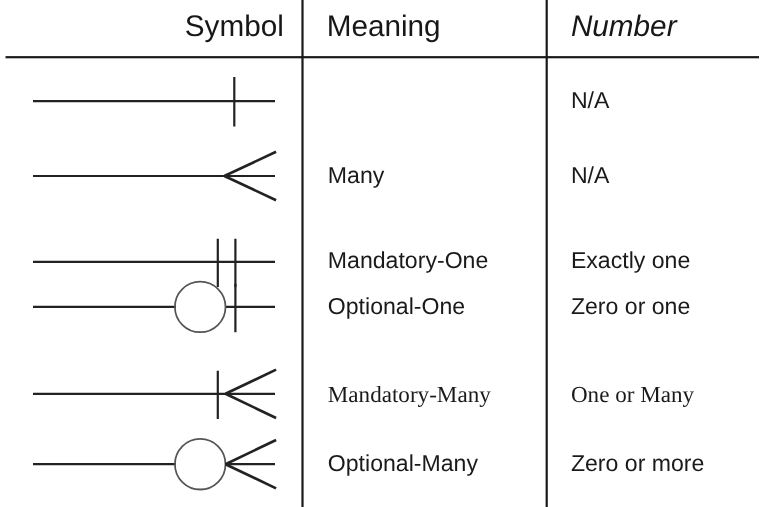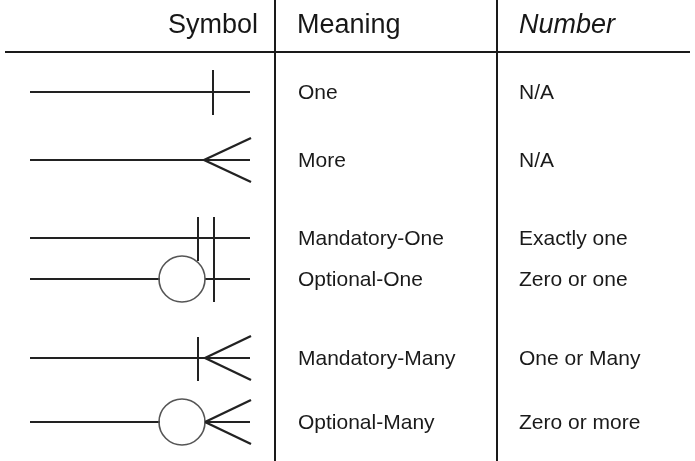--- a/index.html
+++ b/index.html
@@ -104,33 +104,32 @@
   <div class="header-cell header-meaning">Meaning</div>
   <div class="header-cell header-number">Number</div>
 
   <div class="row" style="top:59px;">
     <div class="symbol-cell">
       <svg width="274" height="66" viewBox="0 0 274 66">
         <line x1="30" y1="33" x2="250" y2="33" stroke="#222" stroke-width="2"></line>
         <line x1="213" y1="11" x2="213" y2="56" stroke="#222" stroke-width="2"></line>
       </svg>
     </div>
-    <div class="cell-text cell-meaning">One</div>
     <div class="cell-text cell-number">N/A</div>
   </div>
 
   <div class="row" style="top:127px;">
     <div class="symbol-cell">
       <svg width="274" height="66" viewBox="0 0 274 66">
         <line x1="30" y1="33" x2="250" y2="33" stroke="#222" stroke-width="2"></line>
         <line x1="204" y1="33" x2="251" y2="11" stroke="#222" stroke-width="2.4"></line>
         <line x1="204" y1="33" x2="251" y2="55" stroke="#222" stroke-width="2.4"></line>
       </svg>
     </div>
-    <div class="cell-text cell-meaning">More</div>
+    <div class="cell-text cell-meaning">Many</div>
     <div class="cell-text cell-number">N/A</div>
   </div>
 
   <div class="row" style="top:205px;">
     <div class="symbol-cell">
       <svg width="274" height="66" viewBox="0 0 274 66">
         <line x1="30" y1="33" x2="250" y2="33" stroke="#222" stroke-width="2"></line>
         <line x1="198" y1="12" x2="198" y2="56" stroke="#222" stroke-width="2"></line>
         <line x1="214" y1="12" x2="214" y2="56" stroke="#222" stroke-width="2"></line>
       </svg>
@@ -145,21 +144,21 @@
         <line x1="30" y1="33" x2="160" y2="33" stroke="#222" stroke-width="2"></line>
         <line x1="205" y1="33" x2="250" y2="33" stroke="#222" stroke-width="2"></line>
         <circle cx="182" cy="33" r="23" fill="none" stroke="#555" stroke-width="1.6"></circle>
         <line x1="214" y1="12" x2="214" y2="56" stroke="#222" stroke-width="2"></line>
       </svg>
     </div>
     <div class="cell-text cell-meaning">Optional-One</div>
     <div class="cell-text cell-number">Zero or one</div>
   </div>
 
-  <div class="row" style="top:325px;">
+  <div class="row" style="top:325px;font-family:Liberation Serif, serif;">
     <div class="symbol-cell">
       <svg width="274" height="66" viewBox="0 0 274 66">
         <line x1="30" y1="33" x2="250" y2="33" stroke="#222" stroke-width="2"></line>
         <line x1="198" y1="12" x2="198" y2="56" stroke="#222" stroke-width="2"></line>
         <line x1="205" y1="33" x2="251" y2="11" stroke="#222" stroke-width="2.4"></line>
         <line x1="205" y1="33" x2="251" y2="55" stroke="#222" stroke-width="2.4"></line>
       </svg>
     </div>
     <div class="cell-text cell-meaning">Mandatory-Many</div>
     <div class="cell-text cell-number">One or Many</div>

